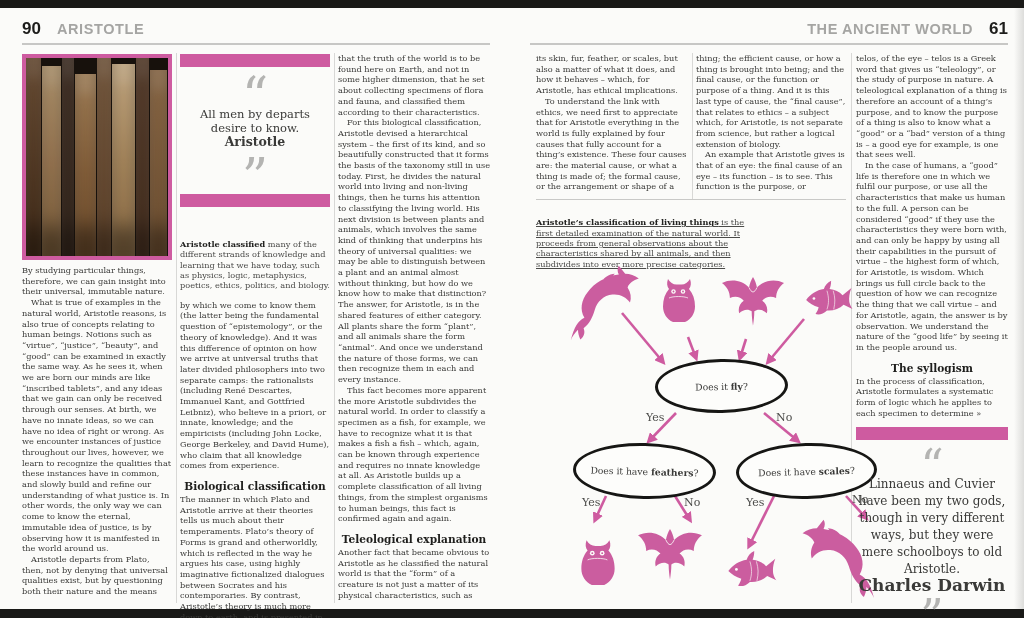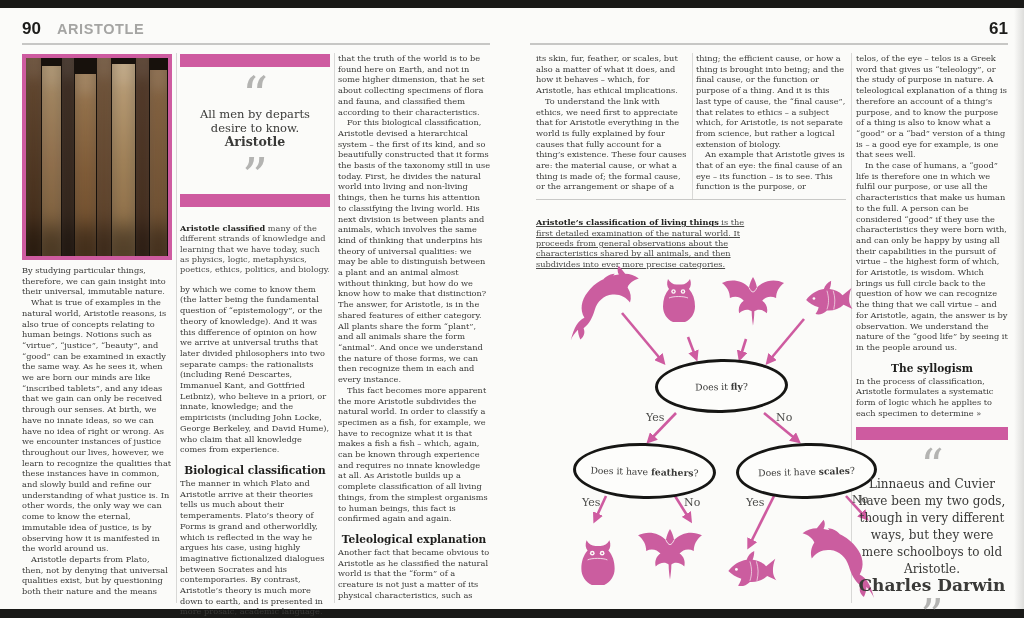--- a/index.html
+++ b/index.html
@@ -90,20 +90,21 @@
 
 <div class="spread">
 
   <div class="hdr" style="left:22px;">
     <span class="pageno">90</span>
     <span class="sectitle">ARISTOTLE</span>
   </div>
   <div class="hdr-rule" style="left:22px;width:468px;"></div>
 
   <div class="hdr" style="right:16px;">
+    <span class="sectitle">THE ANCIENT WORLD</span>
     <span class="pageno">61</span>
   </div>
   <div class="hdr-rule" style="left:530px;width:478px;"></div>
 
   <div class="vrule" style="left:176px;top:45px;height:550px;"></div>
   <div class="vrule" style="left:334px;top:45px;height:550px;"></div>
   <div class="vrule" style="left:692px;top:45px;height:147px;"></div>
   <div class="vrule" style="left:851px;top:45px;height:550px;"></div>
 
   <div class="photo">
@@ -125,21 +126,21 @@
 
   <div class="col" style="left:180px;top:46px;width:150px;">
     <div class="qbox">
       <div class="pinkbar"></div>
       <div class="qmark">“</div>
       <div class="qtext">All men by departs desire to know.</div>
       <div class="qattr">Aristotle</div>
       <div class="qmark" style="height:42px;">”</div>
       <div class="pinkbar" style="margin-top:4px;"></div>
     </div>
-    <p class="caption" style="margin-top:16px;"><b>Aristotle classified</b><span> many of the different strands of knowledge and learning that we have today, such as physics, logic, metaphysics, poetics, ethics, politics, and biology.</span></p>
+    <p class="caption" style="margin-top:32px;"><b>Aristotle classified</b><span> many of the different strands of knowledge and learning that we have today, such as physics, logic, metaphysics, poetics, ethics, politics, and biology.</span></p>
     <p style="margin-top:9px;">by which we come to know them (the latter being the fundamental question of “epistemology”, or the theory of knowledge). And it was this difference of opinion on how we arrive at universal truths that later divided philosophers into two separate camps: the rationalists (including René Descartes, Immanuel Kant, and Gottfried Leibniz), who believe in a priori, or innate, knowledge; and the empiricists (including John Locke, George Berkeley, and David Hume), who claim that all knowledge comes from experience.</p>
     <h3 class="bodyhead">Biological classification</h3>
     <p>The manner in which Plato and Aristotle arrive at their theories tells us much about their temperaments. Plato’s theory of Forms is grand and otherworldly, which is reflected in the way he argues his case, using highly imaginative fictionalized dialogues between Socrates and his contemporaries. By contrast, Aristotle’s theory is much more down to earth, and is presented in more prosaic, academic language. Indeed, so convinced was Aristotle</p>
   </div>
 
   <div class="col" style="left:338px;top:45px;width:152px;">
     <p>that the truth of the world is to be found here on Earth, and not in some higher dimension, that he set about collecting specimens of flora and fauna, and classified them according to their characteristics.</p>
     <p class="ind">For this biological classification, Aristotle devised a hierarchical system – the first of its kind, and so beautifully constructed that it forms the basis of the taxonomy still in use today. First, he divides the natural world into living and non-living things, then he turns his attention to classifying the living world. His next division is between plants and animals, which involves the same kind of thinking that underpins his theory of universal qualities: we may be able to distinguish between a plant and an animal almost without thinking, but how do we know how to make that distinction? The answer, for Aristotle, is in the shared features of either category. All plants share the form “plant”, and all animals share the form “animal”. And once we understand the nature of those forms, we can then recognize them in each and every instance.</p>
     <p class="ind">This fact becomes more apparent the more Aristotle subdivides the natural world. In order to classify a specimen as a fish, for example, we have to recognize what it is that makes a fish a fish – which, again, can be known through experience and requires no innate knowledge at all. As Aristotle builds up a complete classification of all living things, from the simplest organisms to human beings, this fact is confirmed again and again.</p>
     <h3 class="bodyhead">Teleological explanation</h3>

